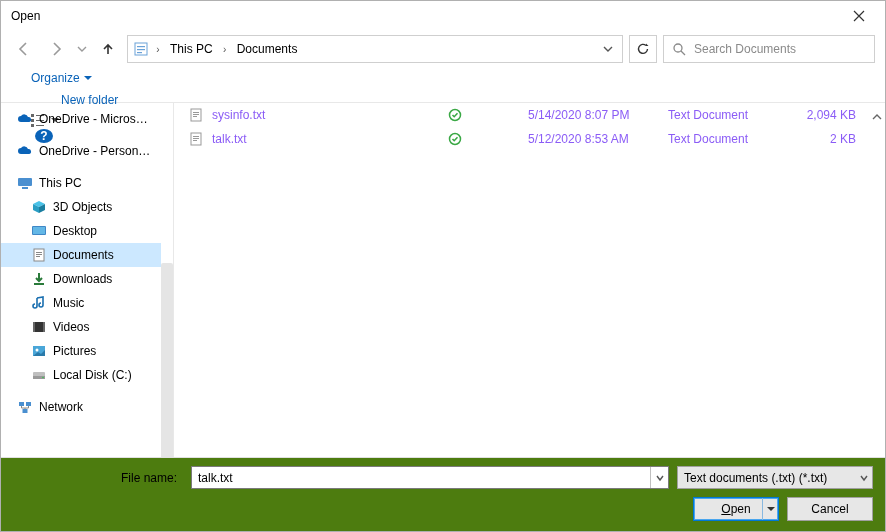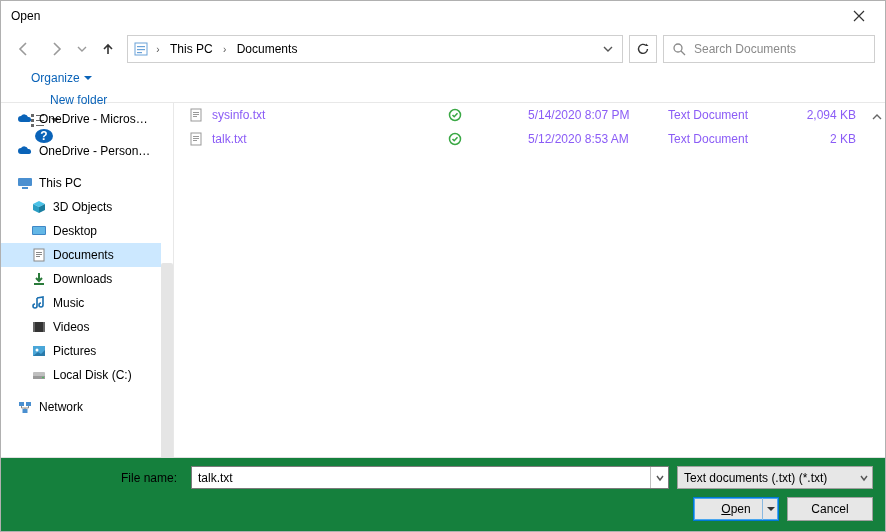--- a/index.html
+++ b/index.html
@@ -103,21 +103,21 @@
     border-bottom: 1px solid #e8e8e8;
     flex-direction: column;
   }
   .toolbar .tb-link {
     color: #0a63b8;
     display: flex;
     align-items: center;
     gap: 4px;
     padding: 4px 6px;
   }
-  .toolbar .tb-link + .tb-link { margin-left: 19px; }
+  .toolbar .tb-link + .tb-link { margin-left: 30px; }
   .toolbar .spacer { flex: 1; }
   .toolbar .view-btn {
     display: flex; align-items: center; gap: 4px;
     padding: 2px 6px;
     color: #555;
   }
   .toolbar .help {
     width: 18px; height:18px; border-radius: 50%;
     background: #0a63b8;
     color: #fff;
@@ -186,21 +186,21 @@
   .size { text-align: right; }
   .scroll-stub {
     position: absolute;
     top: 0; right: 0;
     width: 16px; height: 28px;
     display:flex; align-items:center; justify-content:center;
     color: #666;
   }
   
   .footer {
-    background: #15803d;
+    background: #4d7c0f;
     border-top: 1px solid #e0e0e0;
     padding: 8px 12px 10px;
     position: absolute;
     bottom: 0; left: 0; right: 0;
   }
   .frow1 {
     display: flex;
     align-items: center;
     gap: 8px;
     margin-bottom: 8px;

